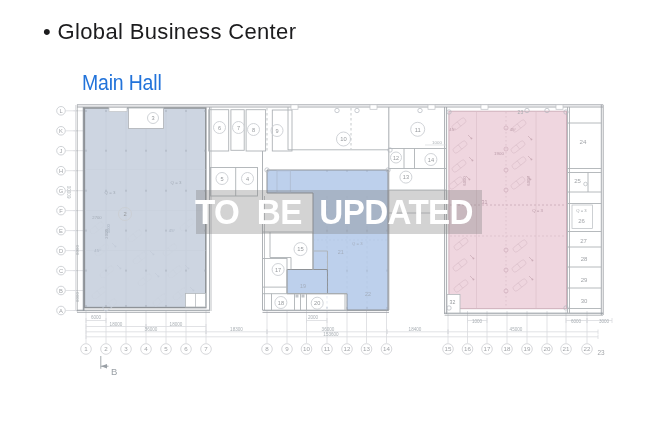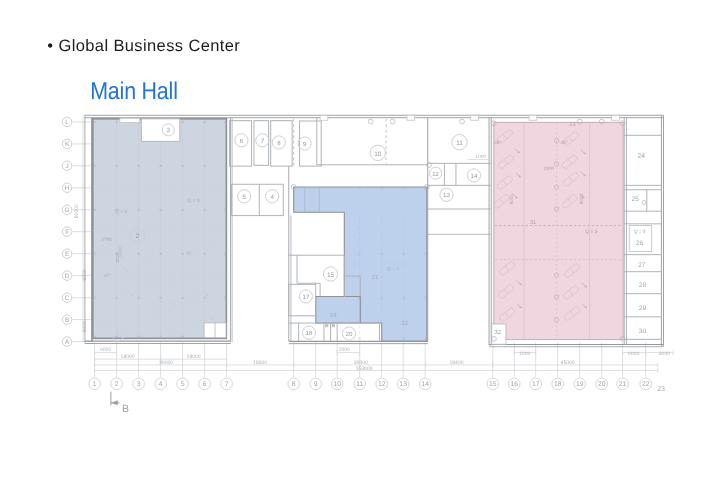--- a/index.html
+++ b/index.html
@@ -1,19 +1,19 @@
 <!DOCTYPE html>
 <html><head>
 <meta charset="utf-8">
 <style>
   html,body{margin:0;padding:0;background:#ffffff;}
   #page{position:relative;width:660px;height:440px;background:#ffffff;overflow:hidden;
         font-family:"Liberation Sans", sans-serif;}
   #plan{position:absolute;left:0;top:0;}
-  .hdr1{position:absolute;left:43px;top:33px;font-size:15px;color:#1c1c1e;letter-spacing:0.35px;}
+  .hdr1{position:absolute;left:43px;top:19px;font-size:22px;color:#1c1c1e;letter-spacing:0.35px;}
   .hdr2{position:absolute;left:82px;top:69.5px;font-size:22px;color:#2273da;letter-spacing:-0.2px;transform:scaleX(0.885);transform-origin:0 0;}
   #wm{position:absolute;left:196px;top:190px;width:286px;height:44px;
       background:rgba(125,125,125,0.34);}
   #wmtext{position:absolute;left:-1px;top:0;width:290px;height:44px;line-height:43px;
       text-align:left;font-weight:bold;font-size:35px;color:#ffffff;
       white-space:pre;letter-spacing:-0.65px;word-spacing:9.5px;transform:scaleX(0.948);transform-origin:0 50%;}
 </style>
 </head>
 <body>
 <div id="page">
@@ -753,13 +753,16 @@
         <path d="M100.8,356 L100.8,368.8 M100.8,366.2 L108.5,366.2" stroke="#9aa0a6" stroke-width="0.9" fill="none"></path>
         <path d="M101,366.2 L107,363.9 L107,368.5 Z" fill="#9aa0a6"></path>
         <text x="111" y="374.5" font-size="9.5" fill="#9aa0a6" text-anchor="start">B</text>
       </g>
 </svg>
 
 <div class="hdr1">•&nbsp;Global Business Center</div>
 
 <div class="hdr2">Main Hall</div>
 
+<div id="wm">
+      <div id="wmtext">TO BE UPDATED</div>
+    </div>
 </div>
 
 </body></html>

